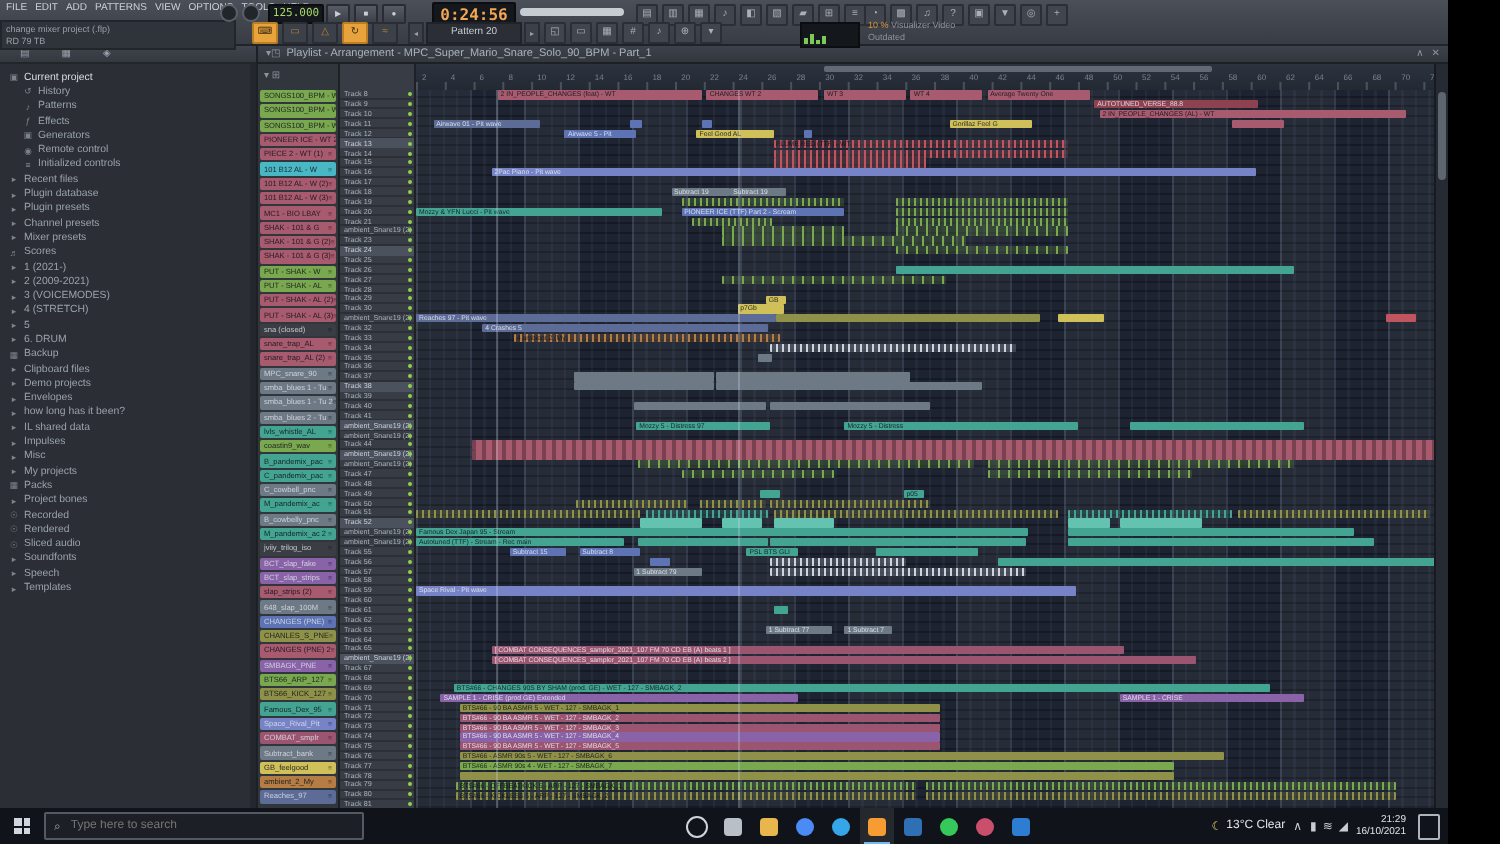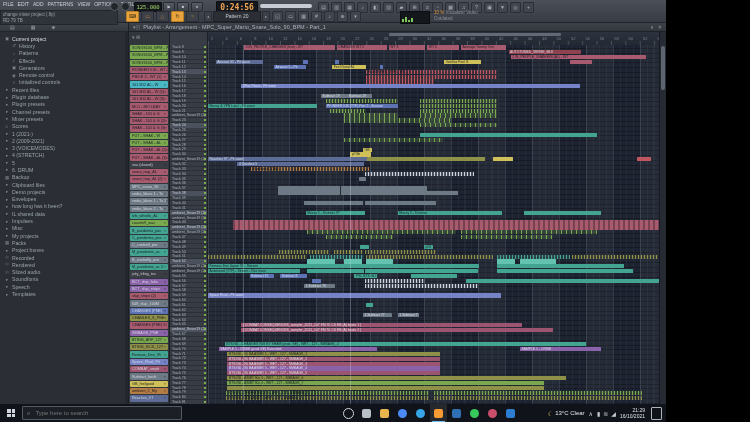--- a/index.html
+++ b/index.html
@@ -1,16 +1,16 @@
 <!DOCTYPE html>
 <html><head>
 <meta charset="utf-8">
 <style>
   html,body{margin:0;padding:0;background:#000;}
-  .screen{position:relative;width:666px;height:422px;background:#262a30;overflow:hidden;
+  .screen{position:relative;width:724px;height:422px;background:#262a30;overflow:hidden;
           font-family:"Liberation Sans",sans-serif;}
 
   
   .toolbar{position:absolute;top:0;left:0;right:0;height:22px;
            background:linear-gradient(#4a4f58,#383c44);border-bottom:1px solid #202329;z-index:6;}
   .menu{position:absolute;left:3px;top:1px;display:flex;gap:4px;font-size:5px;color:#ccd1d8;}
   .hint{position:absolute;left:0;top:10px;width:112px;height:11px;background:#2f333a;
         border:1px solid #22252a;color:#99a0a9;font-size:4.5px;line-height:1.25;padding:1px 2px;overflow:hidden;}
   .knob{position:absolute;width:7px;height:7px;border-radius:50%;background:#22252a;border:1px solid #5a6068;top:2px;}
   .lcd{position:absolute;background:#14171c;border:1px solid #0b0d10;border-radius:1px;

